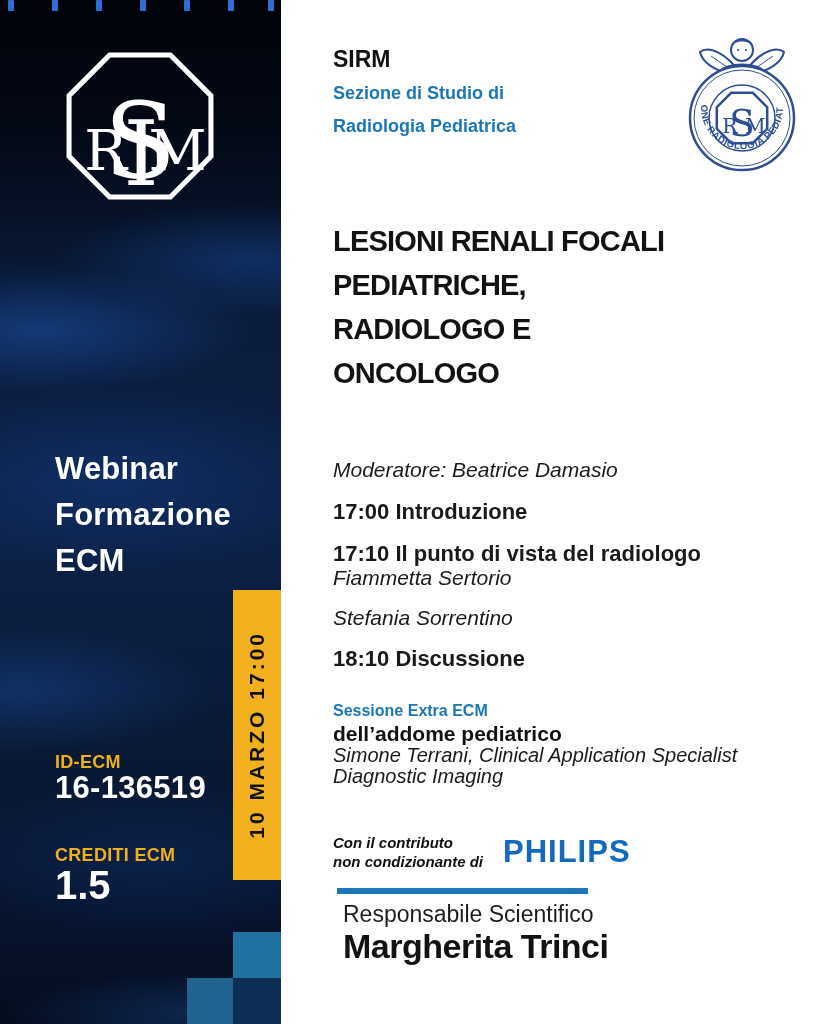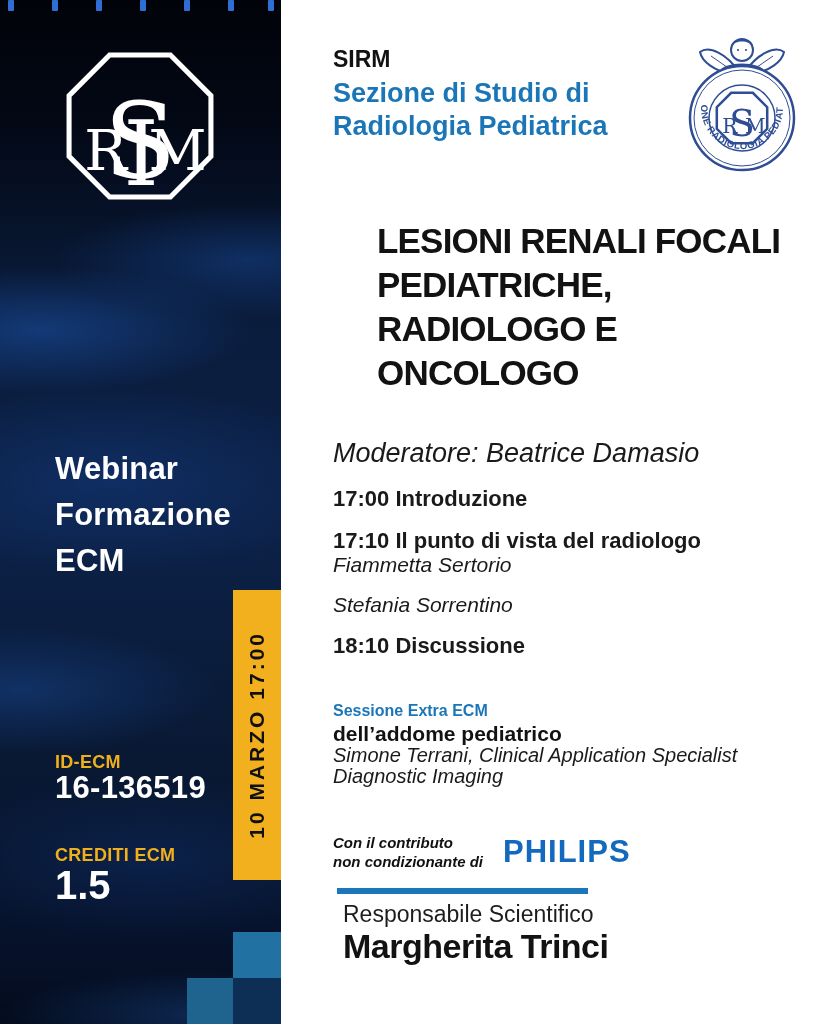--- a/index.html
+++ b/index.html
@@ -44,28 +44,28 @@
   .sq { position:absolute; }
   .sq1 { left:233px; top:932px; width:48px; height:46px; background:#2171A3; }
   .sq2 { left:187px; top:978px; width:46px; height:46px; background:#1F648F; }
   .sq3 { left:233px; top:978px; width:48px; height:46px; background:#0E2F55; }
 
   
   .main { position:absolute; left:281px; top:0; width:538px; height:748px; background:#ffffff; }
 
   .header-text { position:absolute; left:52px; top:46px; }
   .org-name { font-size:23px; font-weight:800; color:#121212; margin-bottom:4px; }
-  .subtitle { font-size:27px; font-weight:800; color:#1B76B8; line-height:33px; }
+  .subtitle { font-size:18px; font-weight:800; color:#1B76B8; line-height:33px; }
 
   .seal { position:absolute; right:16px; top:28px; width:122px; height:146px; }
 
-  .event-title { position:absolute; left:52px; top:219px; font-size:35px; font-weight:800; color:#121212; line-height:44px; letter-spacing:-0.8px;margin-left:44px; }
+  .event-title { position:absolute; left:52px; top:219px; font-size:29px; font-weight:800; color:#121212; line-height:44px; letter-spacing:-0.8px; }
 
   .program { position:absolute; left:52px; top:438px; width:440px; color:#1a1a1a; }
-  .moderator { font-style:italic; font-size:27px; margin-bottom:17px; }
+  .moderator { font-style:italic; font-size:21px; margin-bottom:17px;margin-top:20px; }
   .prog-item { margin-bottom:17px; }
   .prog-title { font-weight:800; font-size:22px; line-height:25px; }
   .prog-speaker { font-style:italic; font-size:21px; line-height:23px; }
 
   .extra { position:absolute; left:52px; top:699px; width:460px; }
   .extra-label { color:#1B76B8; font-weight:700; font-size:16px; line-height:24px; }
   .extra-title { color:#121212; font-weight:800; font-size:21px; line-height:22px; }
   .extra-speaker { color:#1a1a1a; font-style:italic; font-size:20px; line-height:21px; }
 
   .sponsor { position:absolute; left:52px; top:833px; display:flex; align-items:center; gap:20px; }

